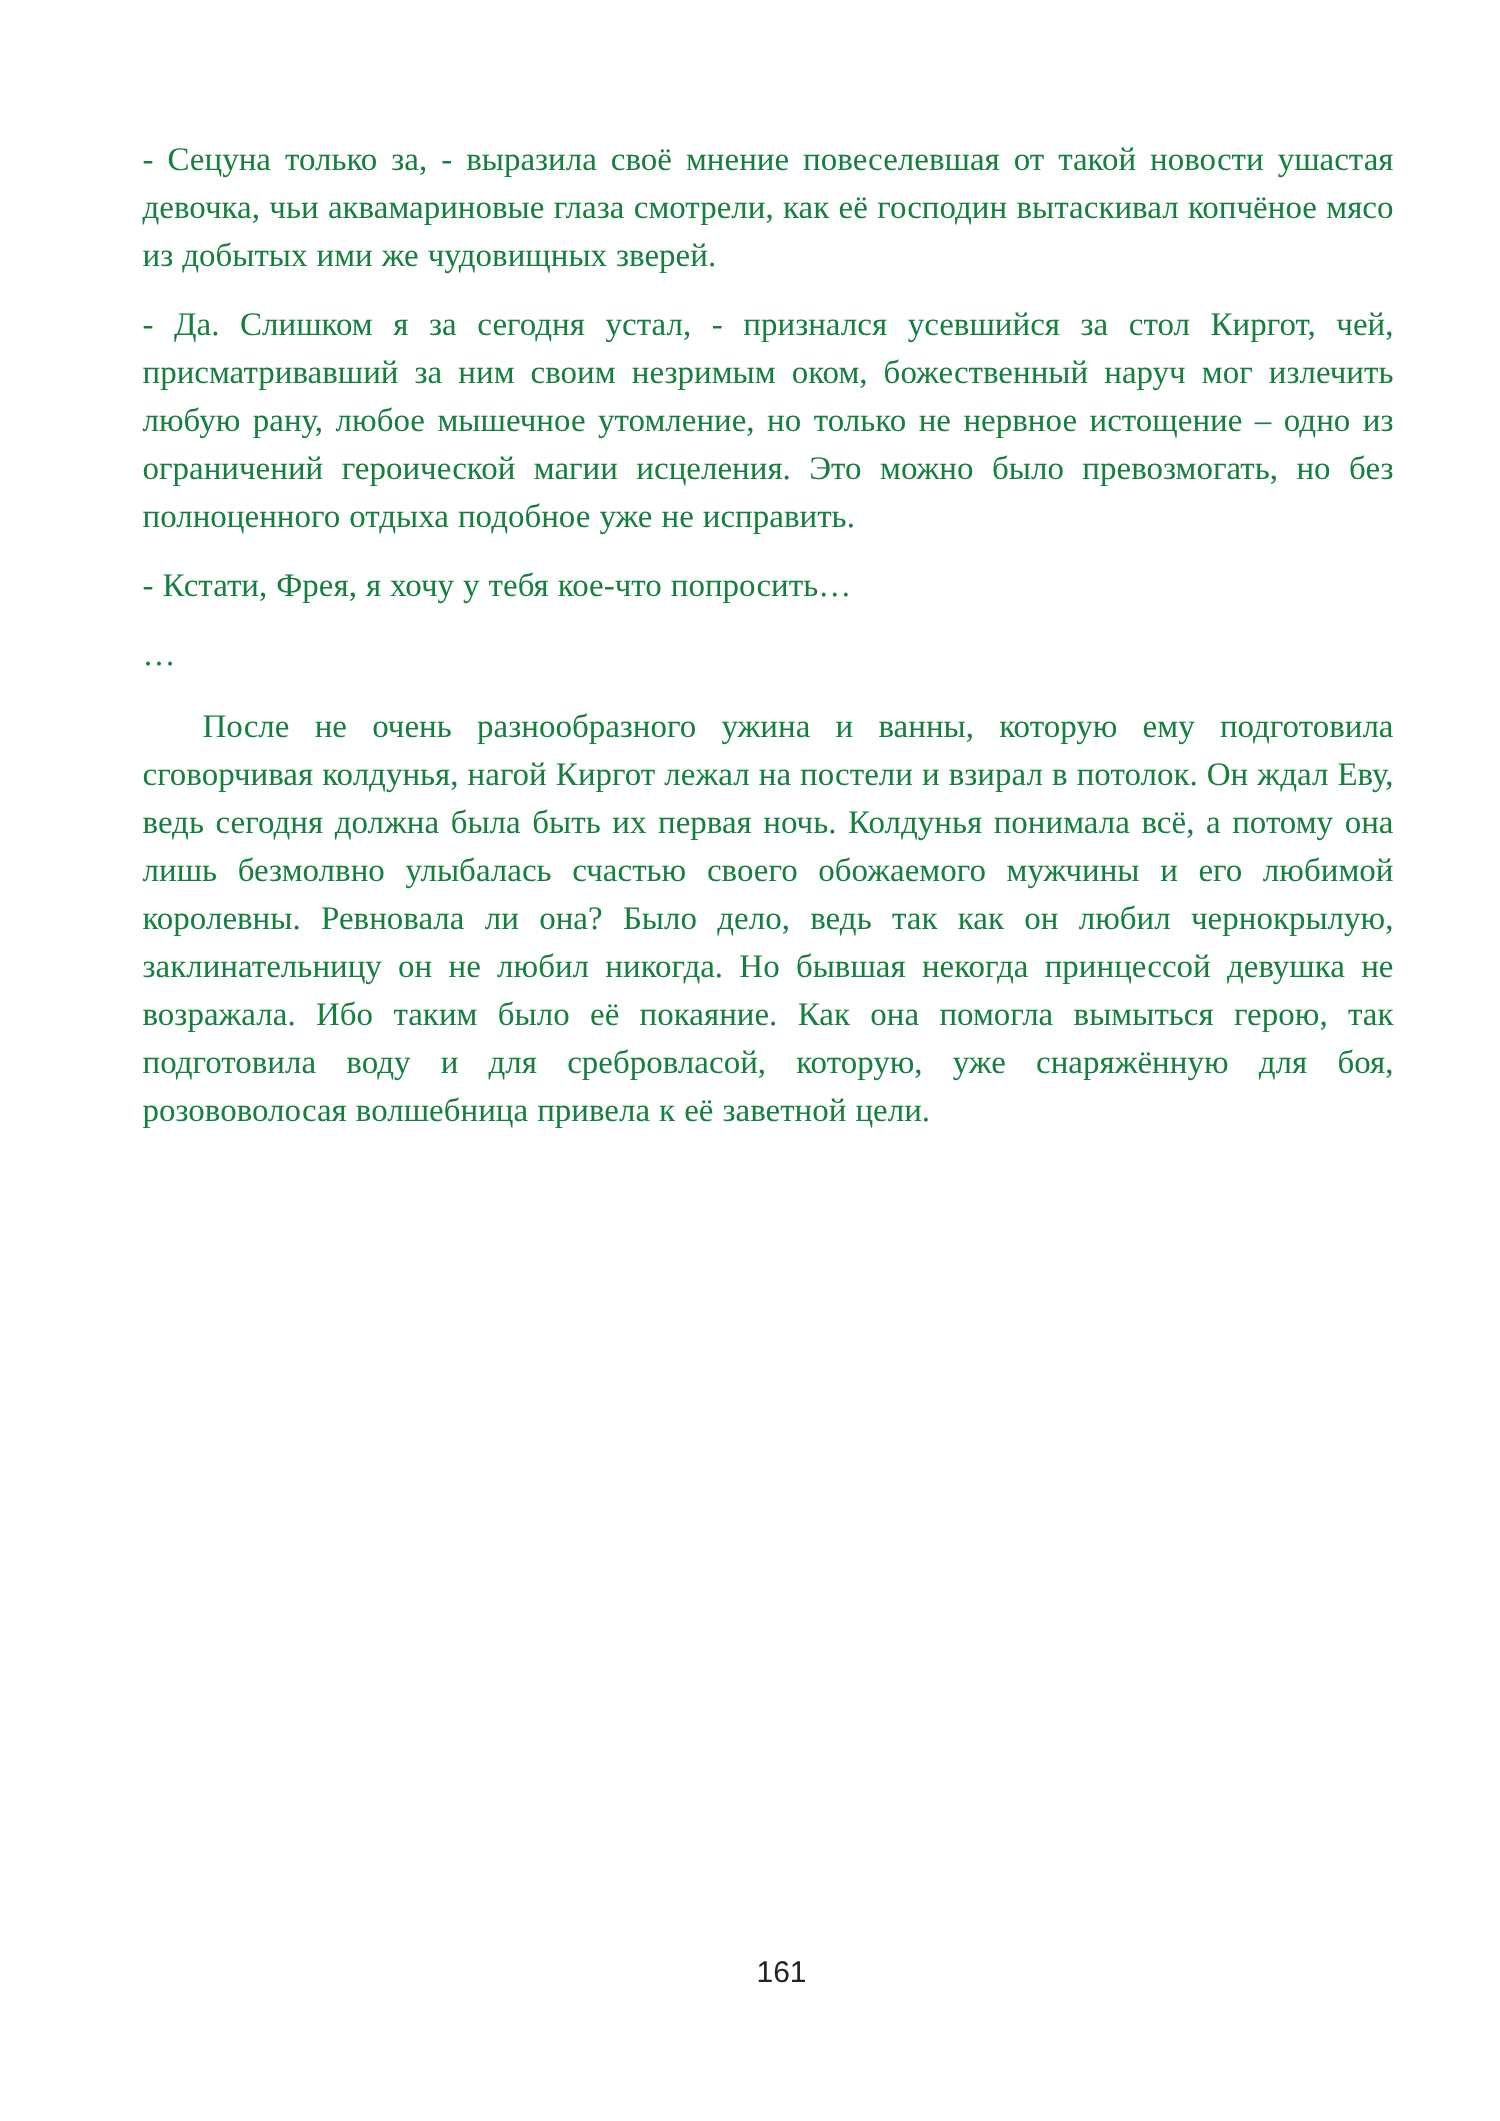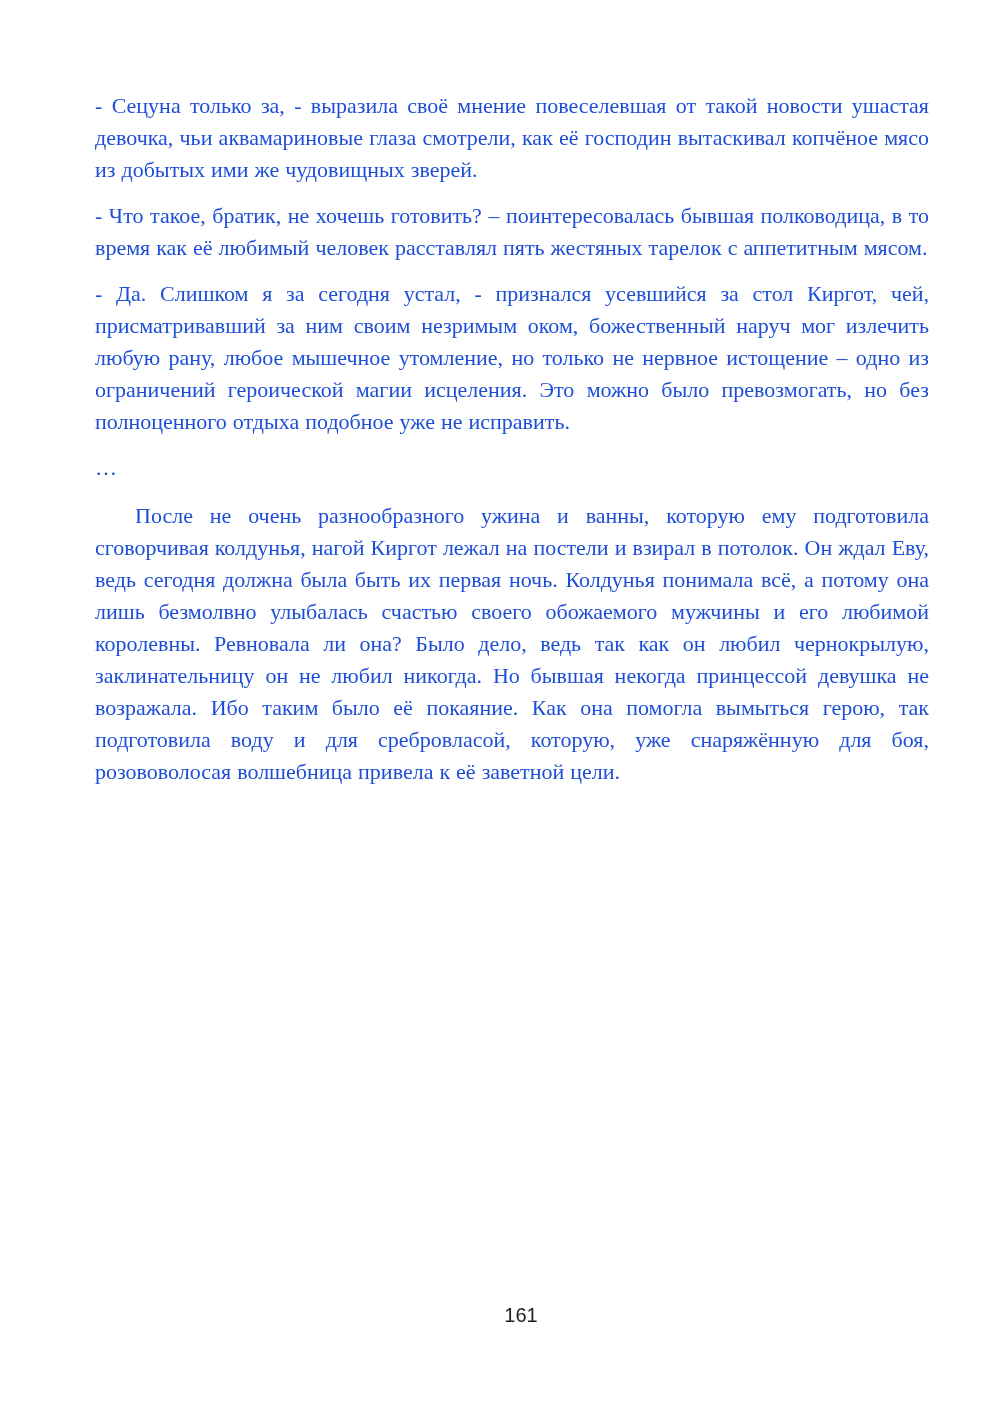--- a/index.html
+++ b/index.html
@@ -12,21 +12,21 @@
     background: #ffffff;
     position: relative;
     overflow: hidden;
     font-family: "Liberation Serif", serif;
   }
   .text-block {
     position: absolute;
     left: 95px;
     top: 90px;
     width: 834px;
-    color: #1d4ed8;
+    color: #15803d;
     font-size: 22px;
     line-height: 32px;
     text-align: justify;
     text-align-last: left;
   }
   .para {
     margin: 0 0 14px 0;
     word-spacing: 0.5px;
   }
   .para.indent {
@@ -46,21 +46,21 @@
     font-family: "Liberation Sans", sans-serif;
     font-size: 20px;
     color: #222222;
   }
 </style>
 </head>
 <body>
 
 <main class="text-block">
   <p class="para">- Сецуна только за, - выразила своё мнение повеселевшая от такой новости ушастая девочка, чьи аквамариновые глаза смотрели, как её господин вытаскивал копчёное мясо из добытых ими же чудовищных зверей.</p>
-  <p class="para">- Что такое, братик, не хочешь готовить? – поинтересовалась бывшая полководица, в то время как её любимый человек расставлял пять жестяных тарелок с аппетитным мясом.</p>
   <p class="para">- Да. Слишком я за сегодня устал, - признался усевшийся за стол Киргот, чей, присматривавший за ним своим незримым оком, божественный наруч мог излечить любую рану, любое мышечное утомление, но только не нервное истощение – одно из ограничений героической магии исцеления. Это можно было превозмогать, но без полноценного отдыха подобное уже не исправить.</p>
+  <p class="para">- Кстати, Фрея, я хочу у тебя кое-что попросить…</p>
   <p class="para">…</p>
   <p class="para indent">После не очень разнообразного ужина и ванны, которую ему подготовила сговорчивая колдунья, нагой Киргот лежал на постели и взирал в потолок. Он ждал Еву, ведь сегодня должна была быть их первая ночь. Колдунья понимала всё, а потому она лишь безмолвно улыбалась счастью своего обожаемого мужчины и его любимой королевны. Ревновала ли она? Было дело, ведь так как он любил чернокрылую, заклинательницу он не любил никогда. Но бывшая некогда принцессой девушка не возражала. Ибо таким было её покаяние. Как она помогла вымыться герою, так подготовила воду и для сребровласой, которую, уже снаряжённую для боя, розововолосая волшебница привела к её заветной цели.</p>
 </main>
 
 <footer class="page-footer">
   <span class="page-number">161</span>
 </footer>
 
 </body></html>

